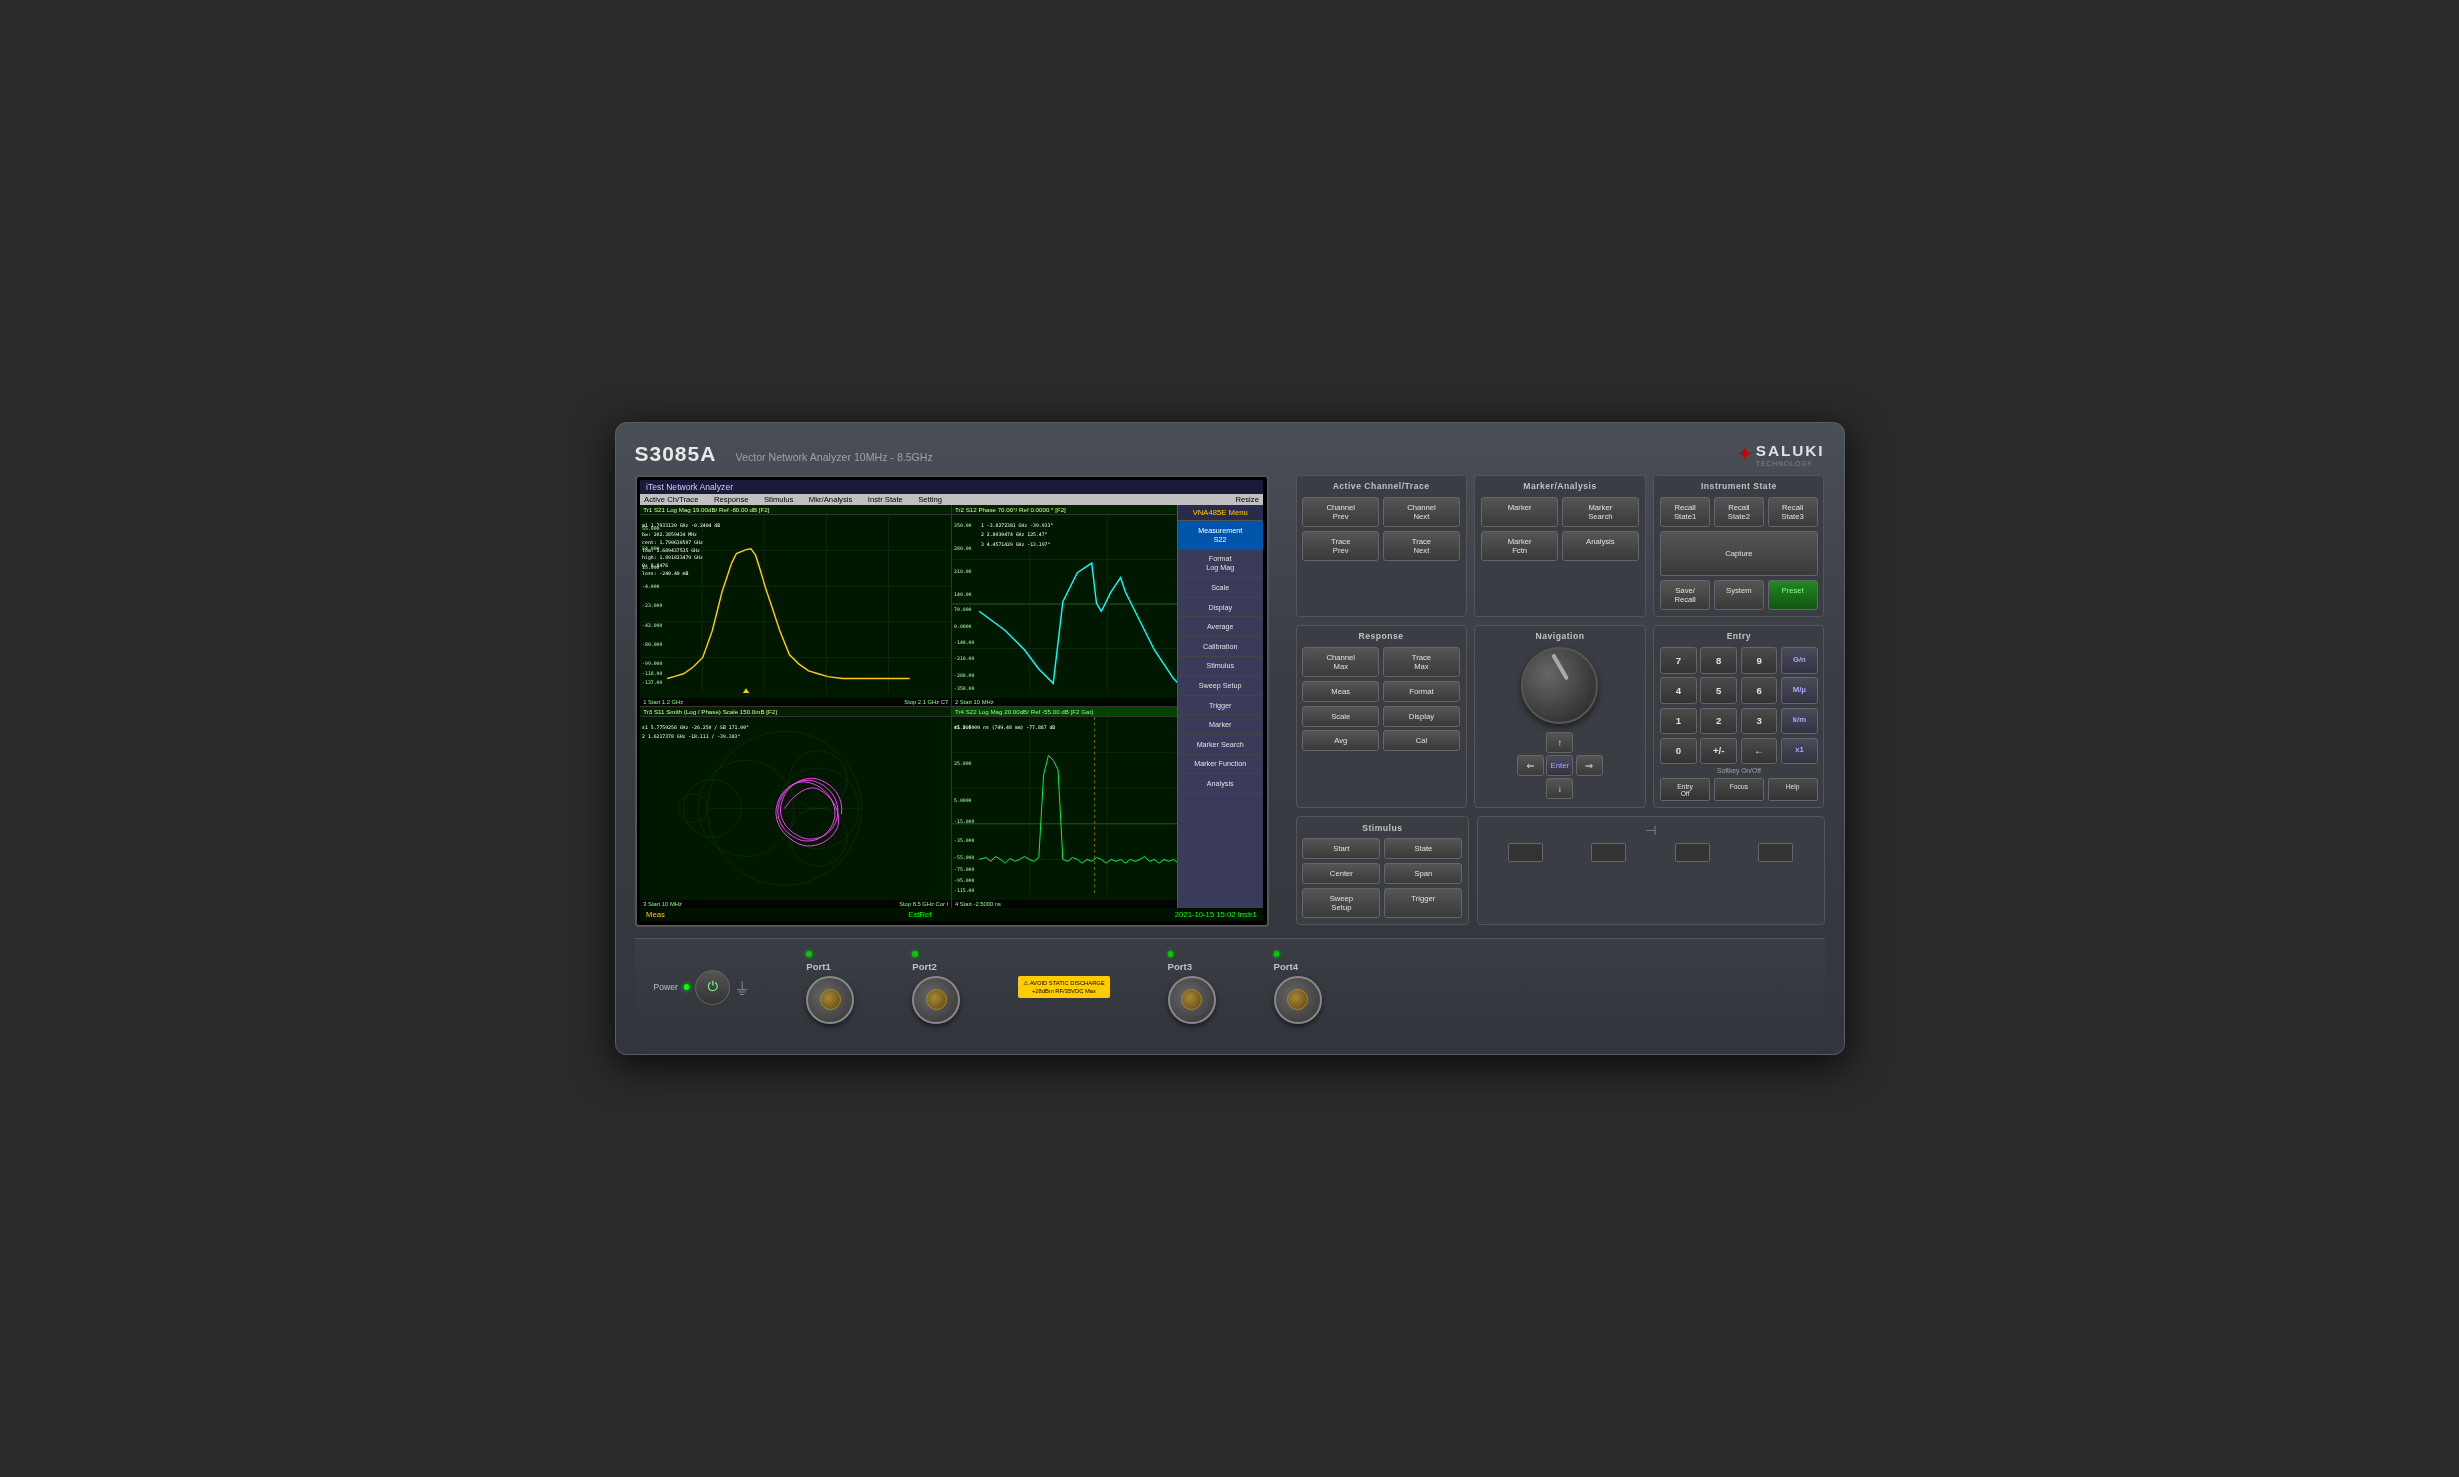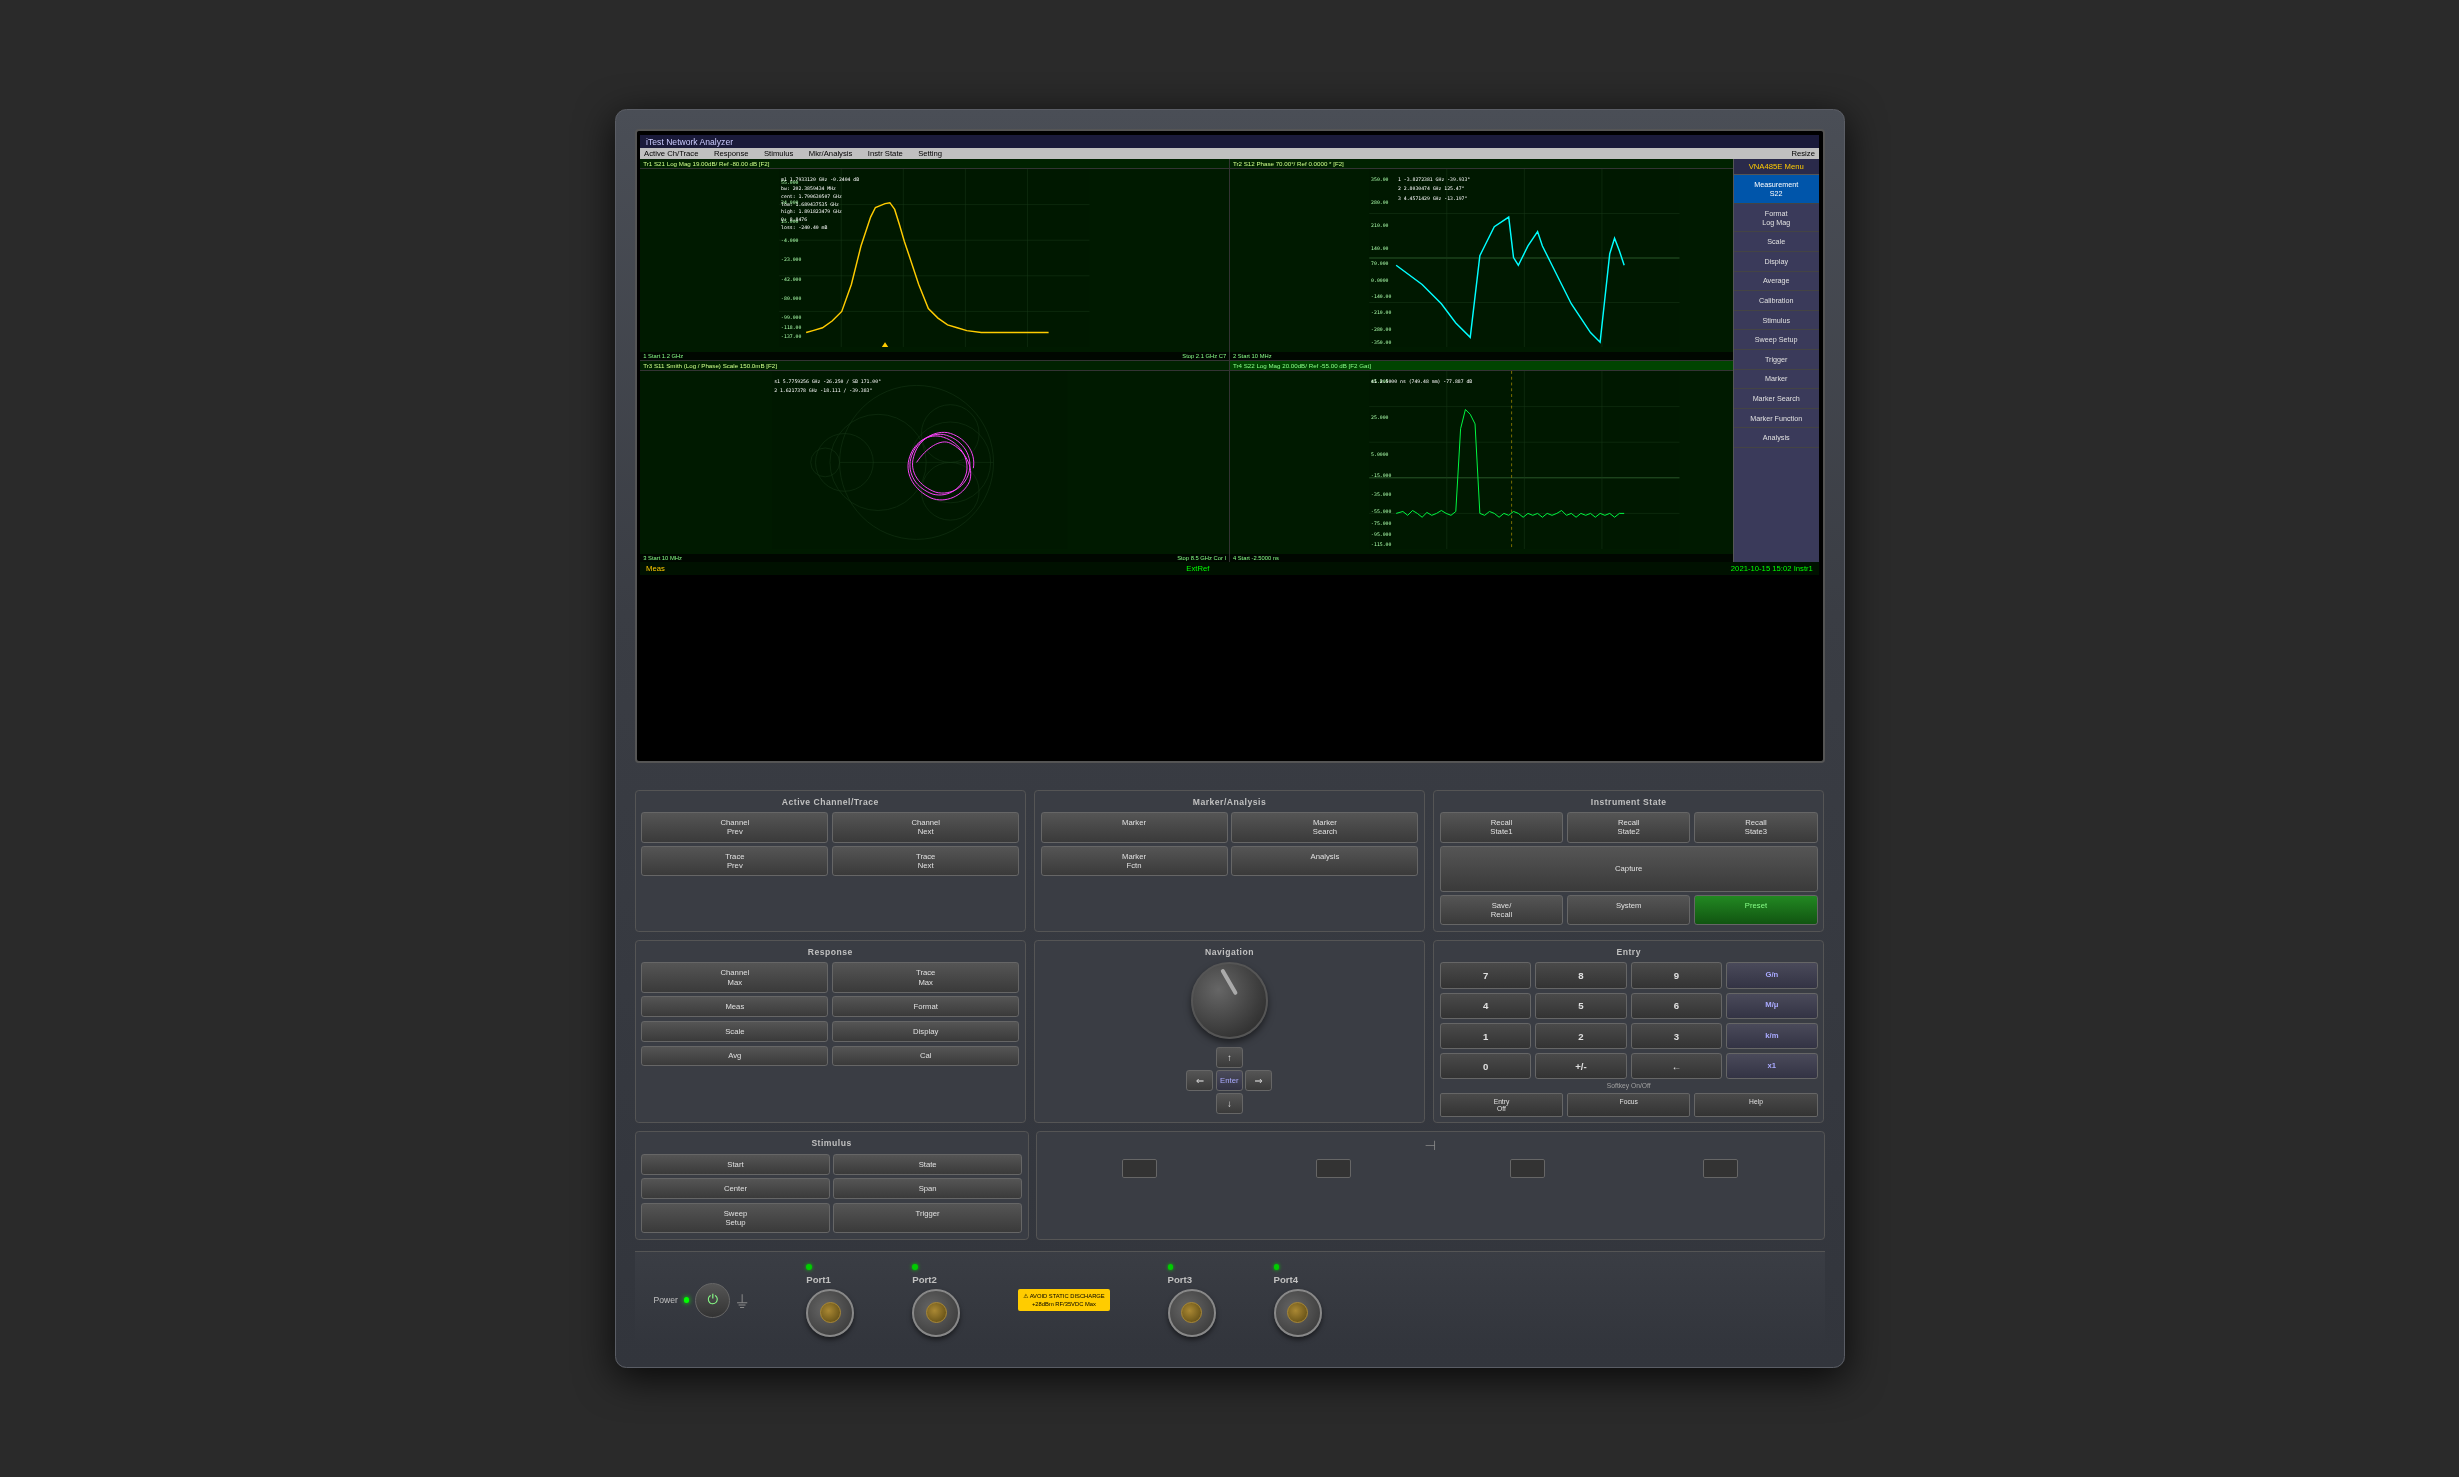--- a/index.html
+++ b/index.html
@@ -17,21 +17,20 @@
       border-radius: 11.5px;
       border: 1.9px solid #5a5d65;
       padding: 19px;
       box-shadow: 0 9.6px 38px rgba(0,0,0,0.8);
     }
     
     .top-section {
       display: flex;
       gap: 27px;
       margin-bottom: 11.5px;
-      flex-direction: column;
     }
     
     .header-bar {
       display: flex;
       justify-content: space-between;
       align-items: center;
       margin-bottom: 7.7px;
     }
     .model-name {
       color: #e8e8e8;
@@ -375,20 +374,33 @@
       display: grid;
       grid-template-columns: 1fr 1fr 1fr;
       gap: 7.7px;
     }
   </style>
 </head>
 <body>
 
 <div class="instrument">
 
+  <div class="header-bar">
+    <div style="display:flex;align-items:baseline;gap:7.7px;">
+      <span class="model-name">S3085A</span>
+      <span class="subtitle">Vector Network Analyzer 10MHz - 8.5GHz</span>
+    </div>
+    <div class="brand-logo">
+      <span style="color:#cc0000;font-size:17.3px;font-weight:bold;">✦</span>
+      <div>
+        <span class="brand-logo-text">SALUKI</span>
+        <span class="brand-sub">TECHNOLOGY</span>
+      </div>
+    </div>
+  </div>
 
   <div class="top-section">
 
     <div class="screen-panel">
       <div class="screen-title-bar">
         <span>iTest Network Analyzer</span>
       </div>
       <div class="screen-menu-bar">
         <span style="cursor:pointer;">Active Ch/Trace</span>
         <span style="cursor:pointer;">Response</span>

